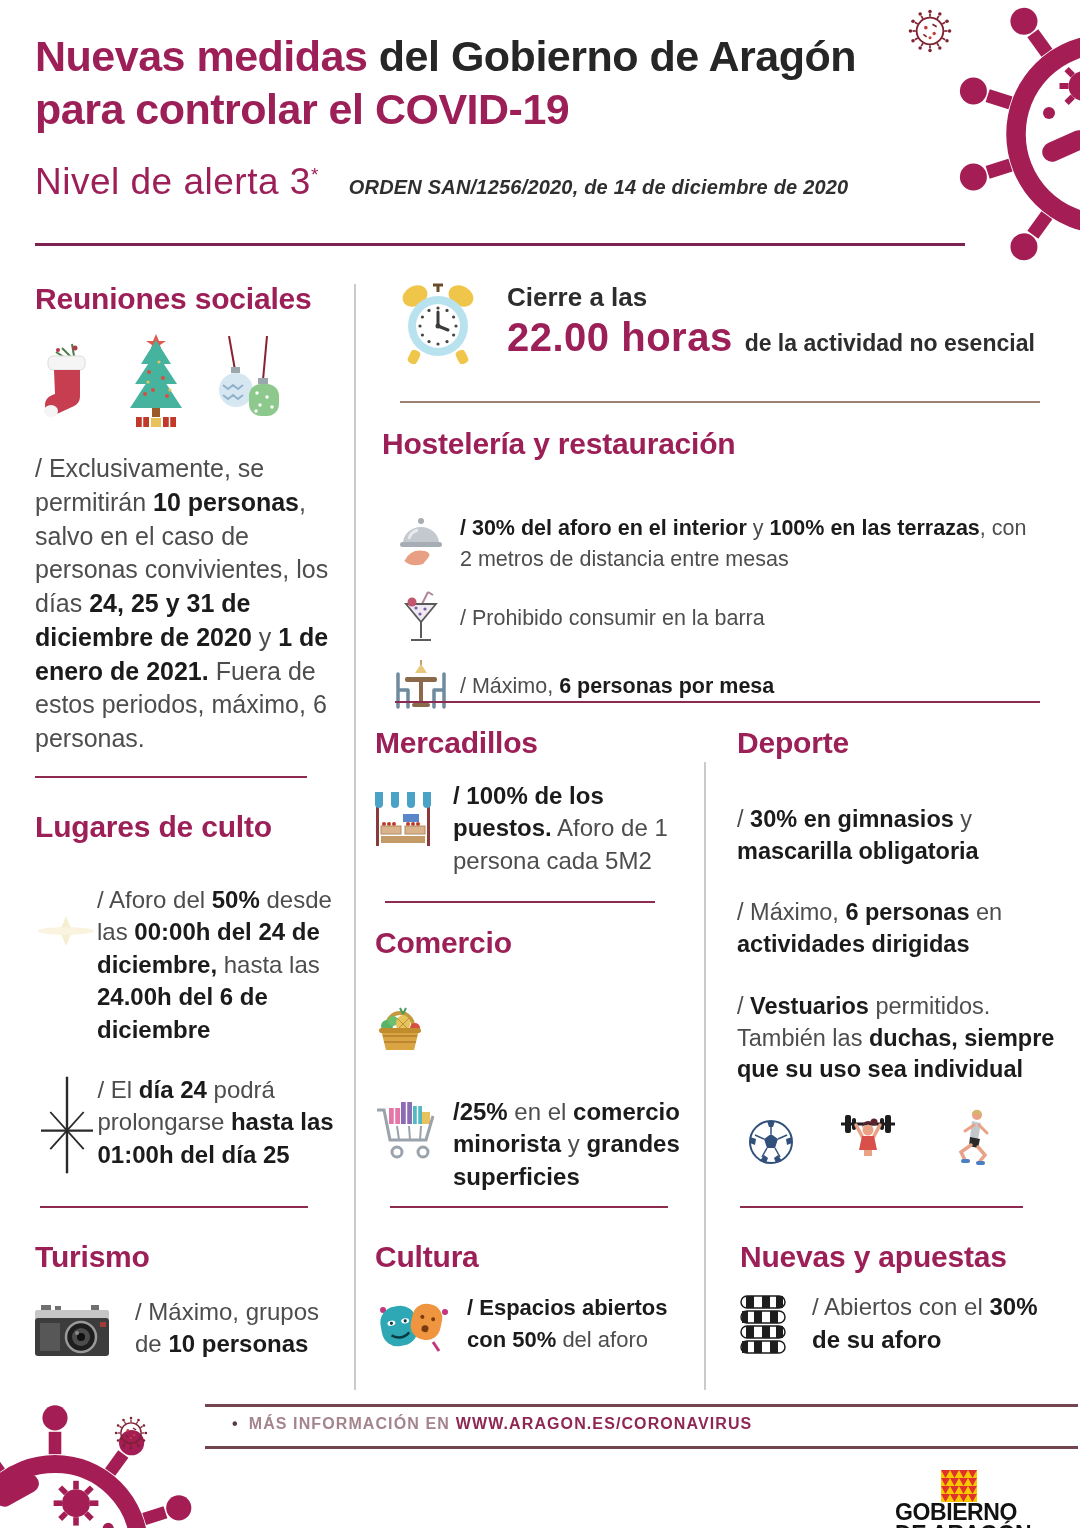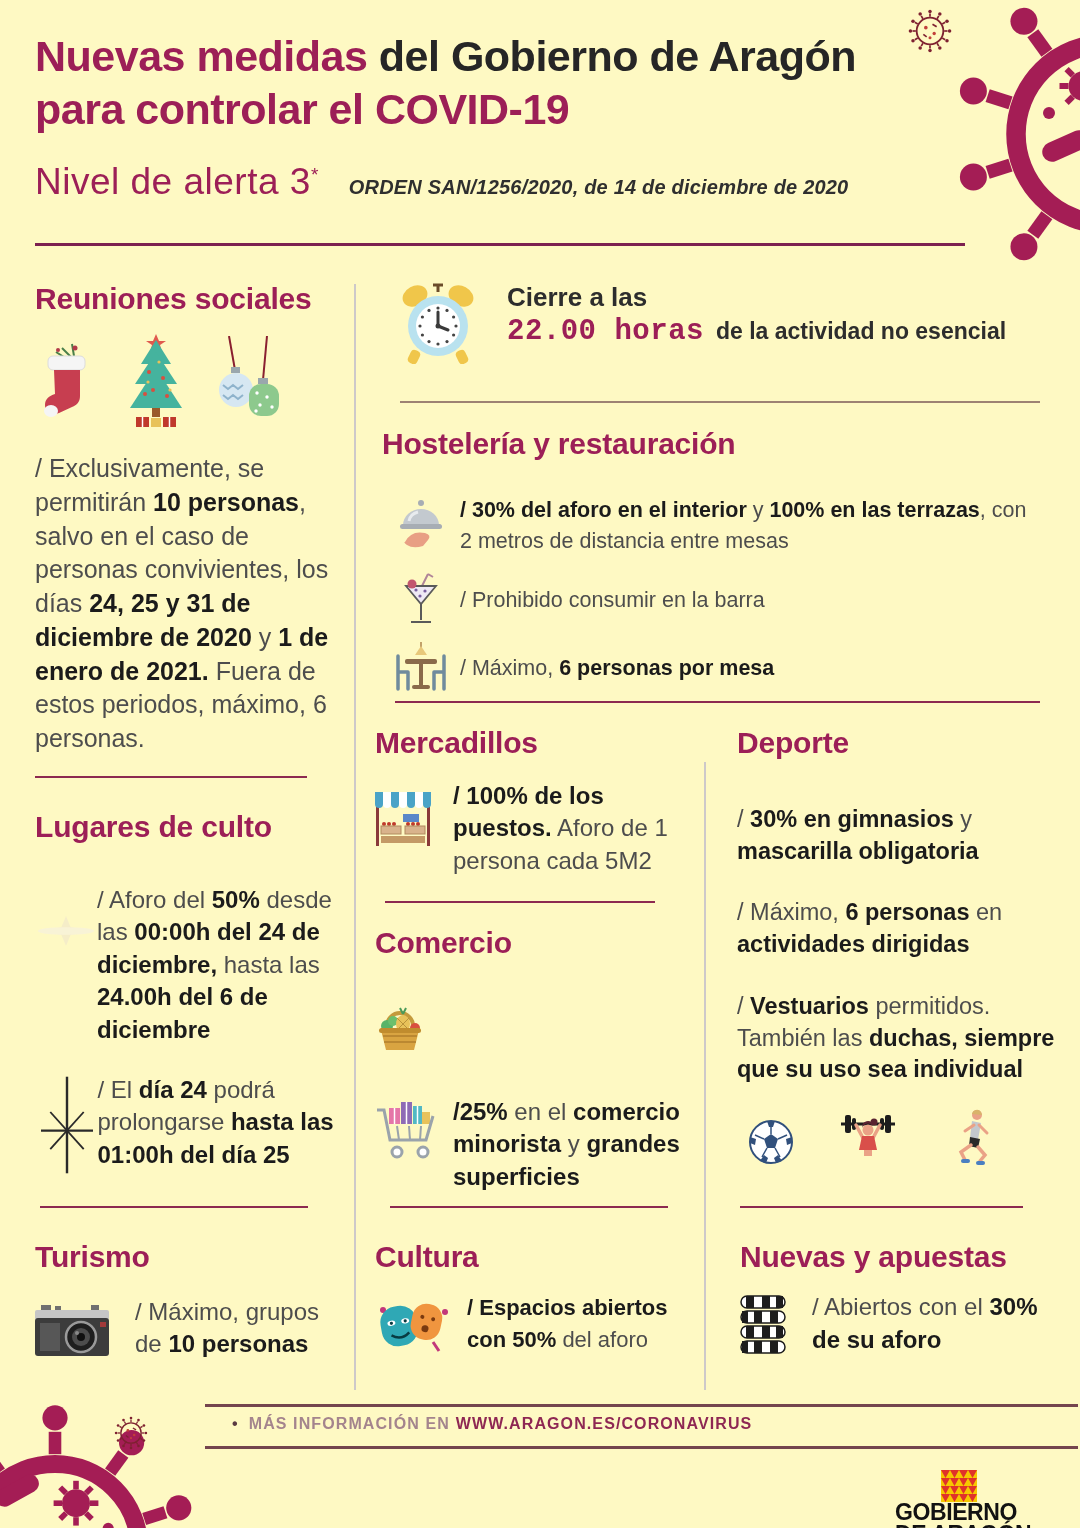--- a/index.html
+++ b/index.html
@@ -1,42 +1,42 @@
 <!DOCTYPE html>
 <html lang="es"><head>
 <meta charset="utf-8">
 <style>
   :root{
     --accent:#9c1f57; --virus:#a41d55; --dark:#262626; --body:#4d4d4d;
     --rule:#7c2150; --mrule:#8c2a50; --grule:#9d8273; --vrule:#cdc9c9; --frule:#74454e;
   }
   *{margin:0;padding:0;box-sizing:border-box;}
   body{background:#e9e9e9;font-family:"Liberation Sans",sans-serif;}
-  .page{position:relative;width:1080px;height:1528px;background:#fef9c3;overflow:hidden;margin:0 auto;}
+  .page{position:relative;width:1080px;height:1528px;background:#ffffff;overflow:hidden;margin:0 auto;}
   .abs{position:absolute;}
   .ttl{font-size:30px;font-weight:700;color:var(--accent);letter-spacing:-0.2px;}
   .rich{color:var(--body);line-height:1.35;}
   .rich .b{font-weight:700;color:#1b1b1b;}
   .row{display:flex;}
   .icon-col{flex:none;display:flex;justify-content:center;}
   
   .title{font-size:43px;line-height:1.24;font-weight:700;width:840px;letter-spacing:-0.5px;}
   .title .mag{color:var(--accent);}
   .title .drk{color:var(--dark);}
   .alert-row{display:flex;align-items:baseline;margin-top:24px;}
   .alert{font-size:37px;color:var(--accent);font-weight:500;letter-spacing:0.5px;}
   .alert sup{font-size:19px;}
   .order{font-size:20px;font-style:italic;font-weight:600;color:#2f2f2f;margin-left:30px;letter-spacing:0.2px;}
   .hr{height:2px;background:var(--mrule);}
   .hr3{height:3px;background:var(--rule);}
   .vr{width:2px;background:var(--vrule);}
   
   .cierre-l1{font-size:26px;font-weight:700;color:#2d2d2d;}
   .cierre-l2{margin-top:2px;white-space:nowrap;}
-  .cierre-time{font-size:29px;font-weight:700;color:var(--accent);letter-spacing:0.5px;font-family:Liberation Mono, monospace;}
+  .cierre-time{font-size:40px;font-weight:700;color:var(--accent);letter-spacing:0.5px;}
   .cierre-suf{font-size:23px;font-weight:700;color:#2d2d2d;margin-left:12px;}
   
   .fl{height:2.5px;background:var(--frule);}
   .fnote{font-size:16px;letter-spacing:1.1px;color:#a4848d;font-weight:600;}
   .fnote .dot{color:#5a3a42;margin-right:10px;}
   .fnote .furl{color:#8e2753;font-weight:700;margin-left:6px;}
   .logo{display:flex;align-items:center;flex-direction:column;}
   .logo-text{margin-left:9px;font-size:23px;font-weight:700;color:#121212;line-height:0.95;letter-spacing:-0.4px;}
   .xmas{display:flex;align-items:flex-end;margin-top:16px;padding-left:6px;}
   .dep-item{margin-top:30px;}
@@ -315,21 +315,21 @@
     </svg>
     <div style="margin-left:26px;margin-top:2px;">
       <div class="cierre-l1">Cierre a las</div>
       <div class="cierre-l2"><span class="cierre-time">22.00 horas</span><span class="cierre-suf">de la actividad no esencial</span></div>
     </div>
   </div>
   <div class="abs" style="left:400px;top:401px;width:640px;height:2px;background:var(--grule);"></div>
 
   <section class="abs" style="left:382px;top:427px;width:680px;">
     <h2 class="ttl">Hostelería y restauración</h2>
-    <div class="row" style="margin-top:34px;">
+    <div class="row" style="margin-top:52px;">
       <div class="icon-col" style="width:78px;">
         <svg width="44" height="54" viewBox="0 0 44 54">
           <circle cx="22" cy="8" r="3" fill="#a7adb4"></circle>
           <path d="M4 30 a18 16 0 0 1 36 0 z" fill="#c3c9cf"></path>
           <path d="M10 26 a13 11 0 0 1 9 -9" stroke="#e8ebee" stroke-width="3" fill="none"></path>
           <rect x="1" y="29" width="42" height="5" rx="2.5" fill="#a7adb4"></rect>
           <path d="M6 47 q6 -12 20 -9 q7 2 3 7 l-5 6 q-10 3 -16 -1 q-4 -3 -2 -3 z" fill="#e89f84"></path>
         </svg>
       </div>
       <p class="rich" style="font-size:21.5px;width:575px;line-height:1.42;"><span class="b">/ 30% del aforo en el interior</span><span> y </span><span class="b">100% en las terrazas</span><span>, con 2 metros de distancia entre mesas</span></p>

